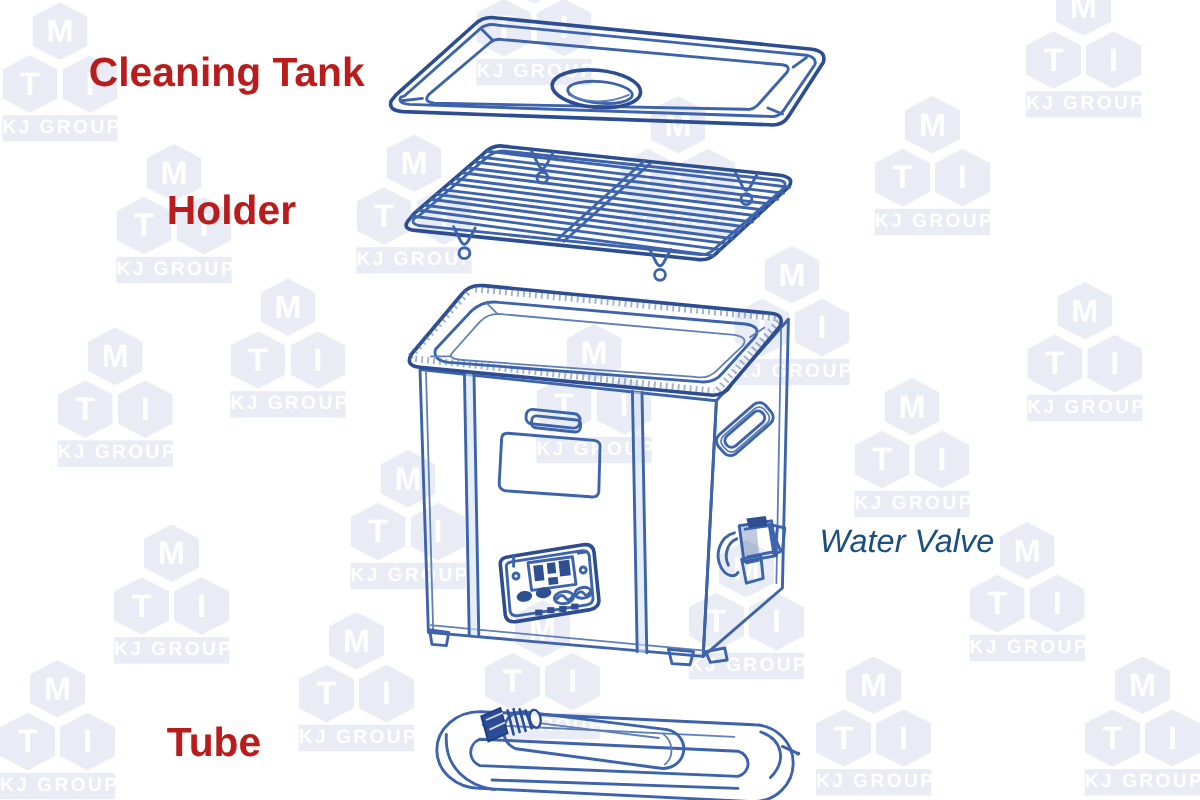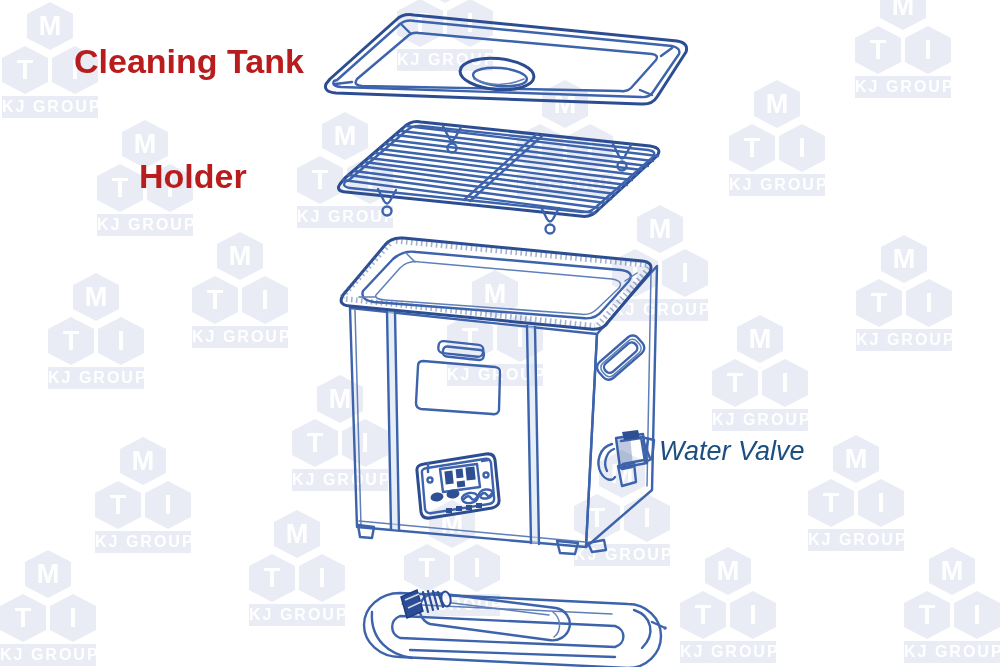--- a/index.html
+++ b/index.html
@@ -306,14 +306,15 @@
         <path d="M 401,597 L 417,590 L 423,611 L 407,618 Z" fill="#2b4d96" stroke="#1f3c80" stroke-width="1.5"></path>
         <path d="M 405,600 L 419,594 M 408,608 L 421,602" stroke="rgba(255,255,255,0.8)" stroke-width="1.5" fill="none"></path>
         <path d="M 423,592 L 428,612 M 428,591 L 433,610 M 433,591 L 438,609 M 438,592 L 443,607" stroke="#2b4d96" stroke-width="2.2" fill="none" stroke-linecap="round"></path>
         <ellipse cx="446" cy="599" rx="4.5" ry="7.5" transform="rotate(-12 446 599)" fill="rgba(255,255,255,0.9)" stroke="#2b4d96" stroke-width="2"></ellipse>
       </g>
     </g>
   </svg>
 
   <div class="lbl" style="left:74px;top:42px;">Cleaning Tank</div>
   <div class="lbl" style="left:139px;top:157px;">Holder</div>
-  <div class="lbl italic" style="left:659px;top:436px;">Water Valve</div>
+  <div class="lbl italic" style="left:683px;top:436px;">Water Valve</div>
+  <div class="lbl" style="left:139px;top:600px;">Tube</div>
 </div>
 
 </body></html>

